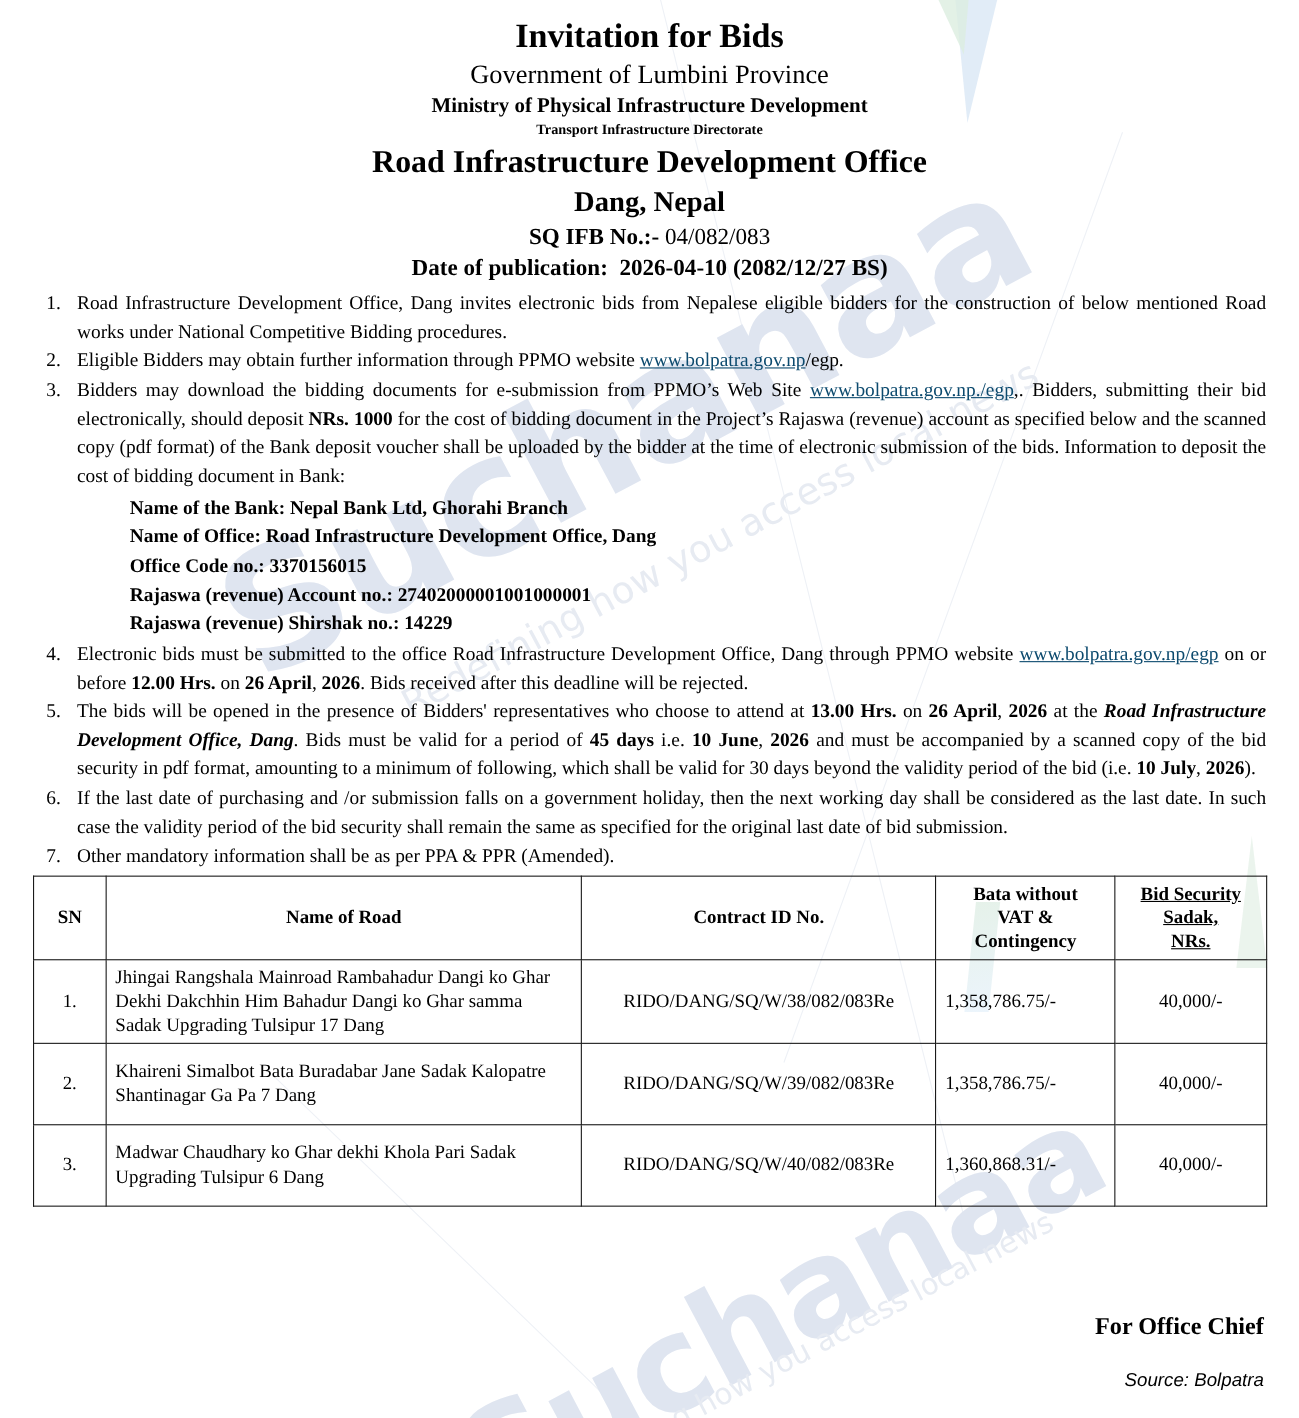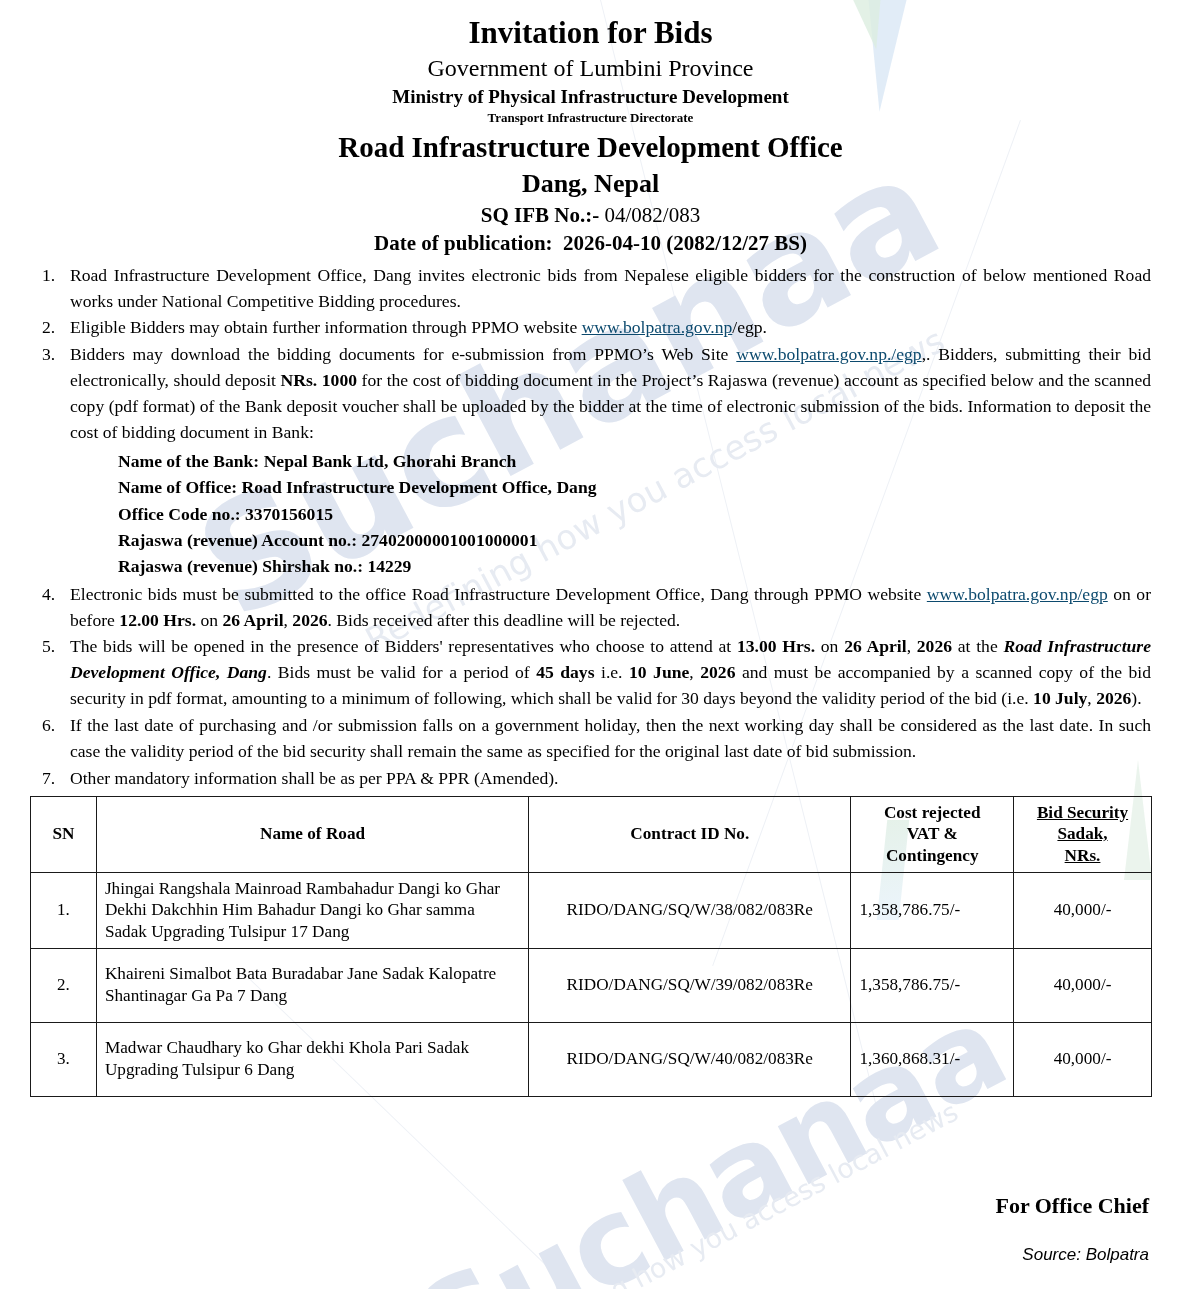--- a/index.html
+++ b/index.html
@@ -264,21 +264,21 @@
     </li>
   </ol>
 
   <table class="bids">
     <thead>
       <tr>
         <th class="c-sn">SN</th>
         <th class="c-road">Name of Road</th>
         <th class="c-cid">Contract ID No.</th>
         <th class="c-cost">
-          <span>Cost rejected</span><br>
+          <span>Bata without</span><br>
           <span>VAT &amp;</span><br>
           <span>Contingency</span>
         </th>
         <th class="c-sec">
           <span>Bid Security</span><br>
           <span>Sadak,</span><br>
           <span>NRs.</span>
         </th>
       </tr>
     </thead>

